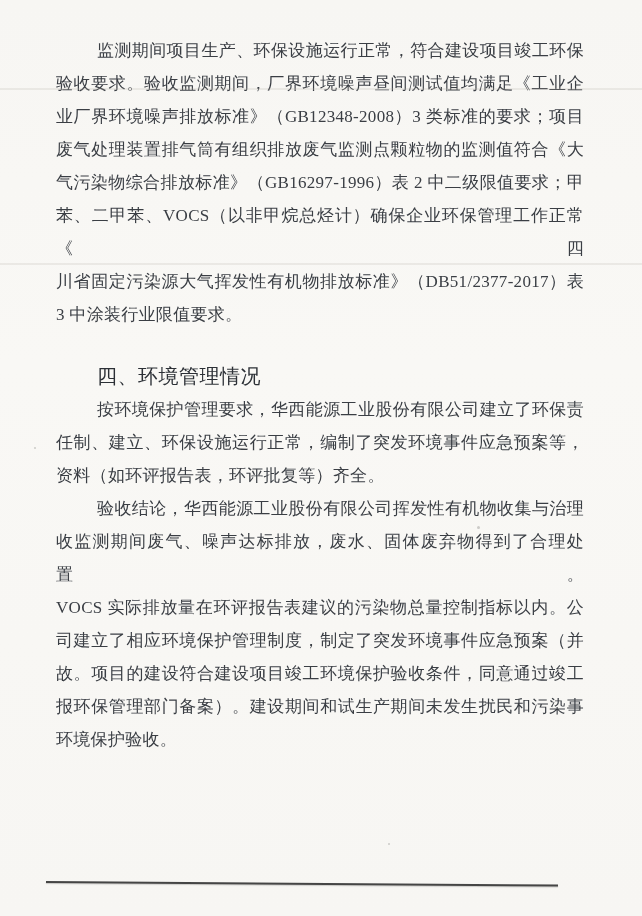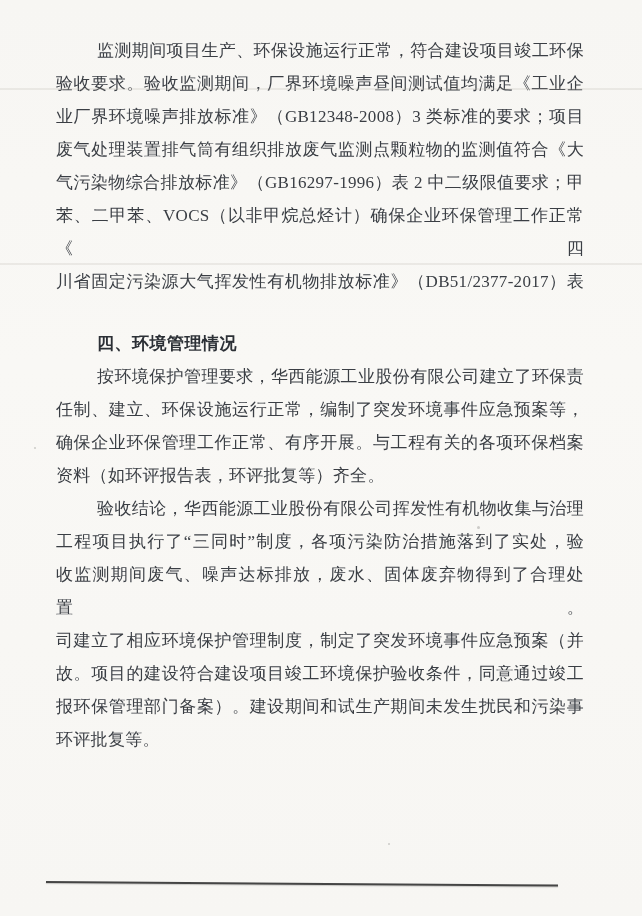--- a/index.html
+++ b/index.html
@@ -21,22 +21,22 @@
     font-size: 17px;
     line-height: 33px;
     letter-spacing: 0.3px;
     color: #3a3e44;
     text-align: justify;
     text-align-last: justify;
   }
   .ln.first { text-indent: 41px; }
   .ln.last  { text-align-last: left; }
   .heading {
-    font-size: 17px;
-    font-weight: bold;
+    font-size: 20px;
+    font-weight: normal;
     line-height: 33px;
     text-indent: 41px;
     margin: 29px 0 0 0;
     color: #2c3036;
     letter-spacing: 0.5px;
   }
   .footer-rule {
     position: absolute;
     left: 46px; top: 881px;
     width: 512px; height: 2px;
@@ -71,35 +71,35 @@
   <div class="speck" style="left:34px;  top:447px; width:2px; height:2px"></div>
 
   <div class="para">
     <div class="ln first">监测期间项目生产、环保设施运行正常，符合建设项目竣工环保</div>
     <div class="ln">验收要求。验收监测期间，厂界环境噪声昼间测试值均满足《工业企</div>
     <div class="ln">业厂界环境噪声排放标准》（GB12348-2008）3 类标准的要求；项目</div>
     <div class="ln">废气处理装置排气筒有组织排放废气监测点颗粒物的监测值符合《大</div>
     <div class="ln">气污染物综合排放标准》（GB16297-1996）表 2 中二级限值要求；甲</div>
     <div class="ln">苯、二甲苯、VOCS（以非甲烷总烃计）确保企业环保管理工作正常《四</div>
     <div class="ln">川省固定污染源大气挥发性有机物排放标准》（DB51/2377-2017）表</div>
+    <div class="ln last">3 中涂装行业限值要求。</div>
   </div>
 
   <div class="heading">四、环境管理情况</div>
   <div class="para">
     <div class="ln first">按环境保护管理要求，华西能源工业股份有限公司建立了环保责</div>
     <div class="ln">任制、建立、环保设施运行正常，编制了突发环境事件应急预案等，</div>
-    <div class="ln">确保企业环保管理工作正常、有序开展。与工程有关的各项环保档案</div>
     <div class="ln last">资料（如环评报告表，环评批复等）齐全。</div>
   </div>
 
   <div class="para">
     <div class="ln first">验收结论，华西能源工业股份有限公司挥发性有机物收集与治理</div>
-    <div class="ln">工程项目执行了“三同时”制度，各项污染防治措施落到了实处，验</div>
     <div class="ln">收监测期间废气、噪声达标排放，废水、固体废弃物得到了合理处置。</div>
+    <div class="ln">VOCS 实际排放量在环评报告表建议的污染物总量控制指标以内。公</div>
     <div class="ln">司建立了相应环境保护管理制度，制定了突发环境事件应急预案（并</div>
     <div class="ln">故。项目的建设符合建设项目竣工环境保护验收条件，同意通过竣工</div>
     <div class="ln">报环保管理部门备案）。建设期间和试生产期间未发生扰民和污染事</div>
-    <div class="ln last">环评批复等。</div>
+    <div class="ln last">环境保护验收。</div>
   </div>
 
   <div class="footer-rule"></div>
 
 </div>
 
 </body></html>

